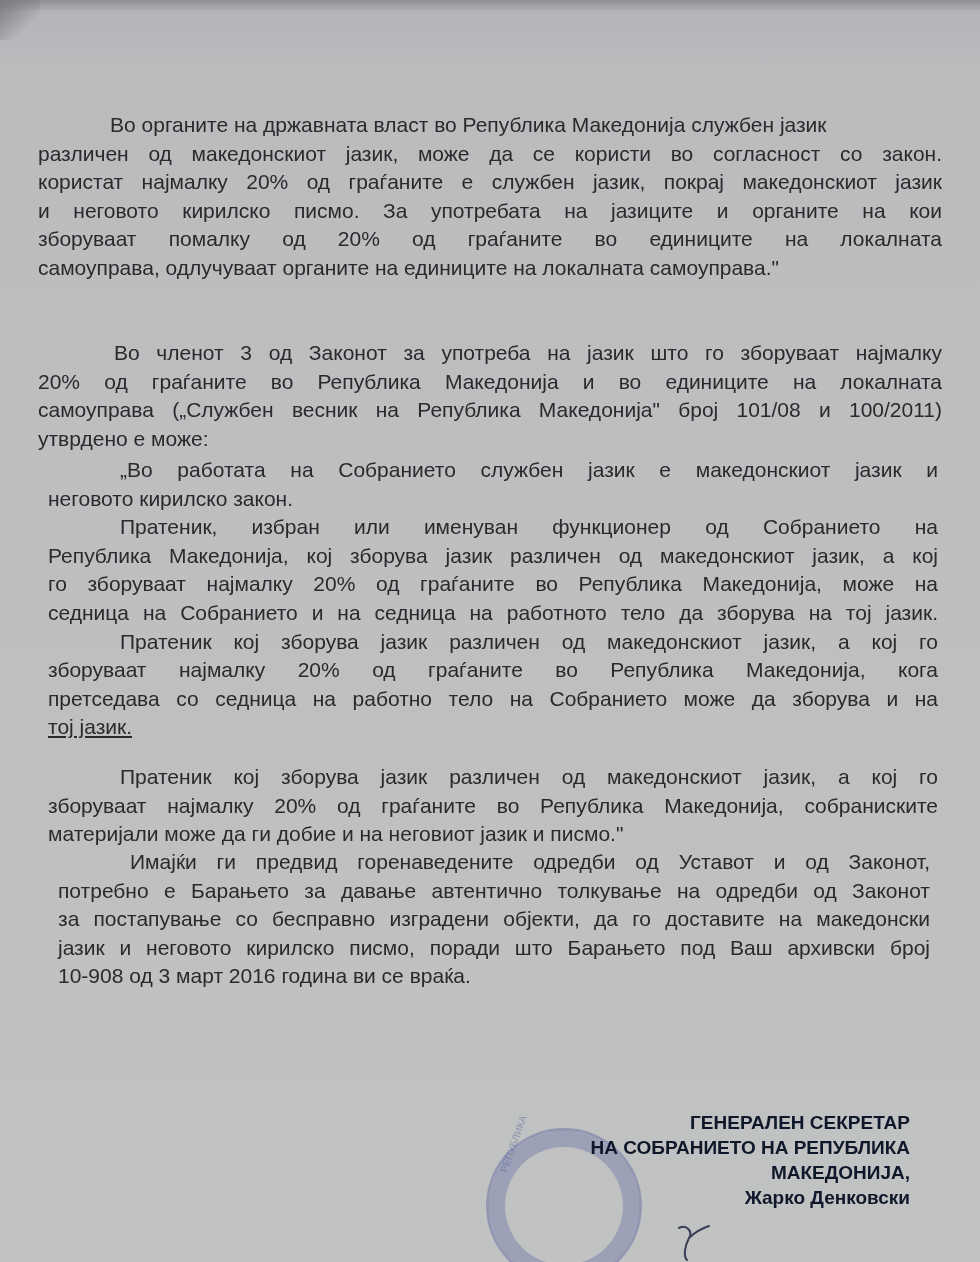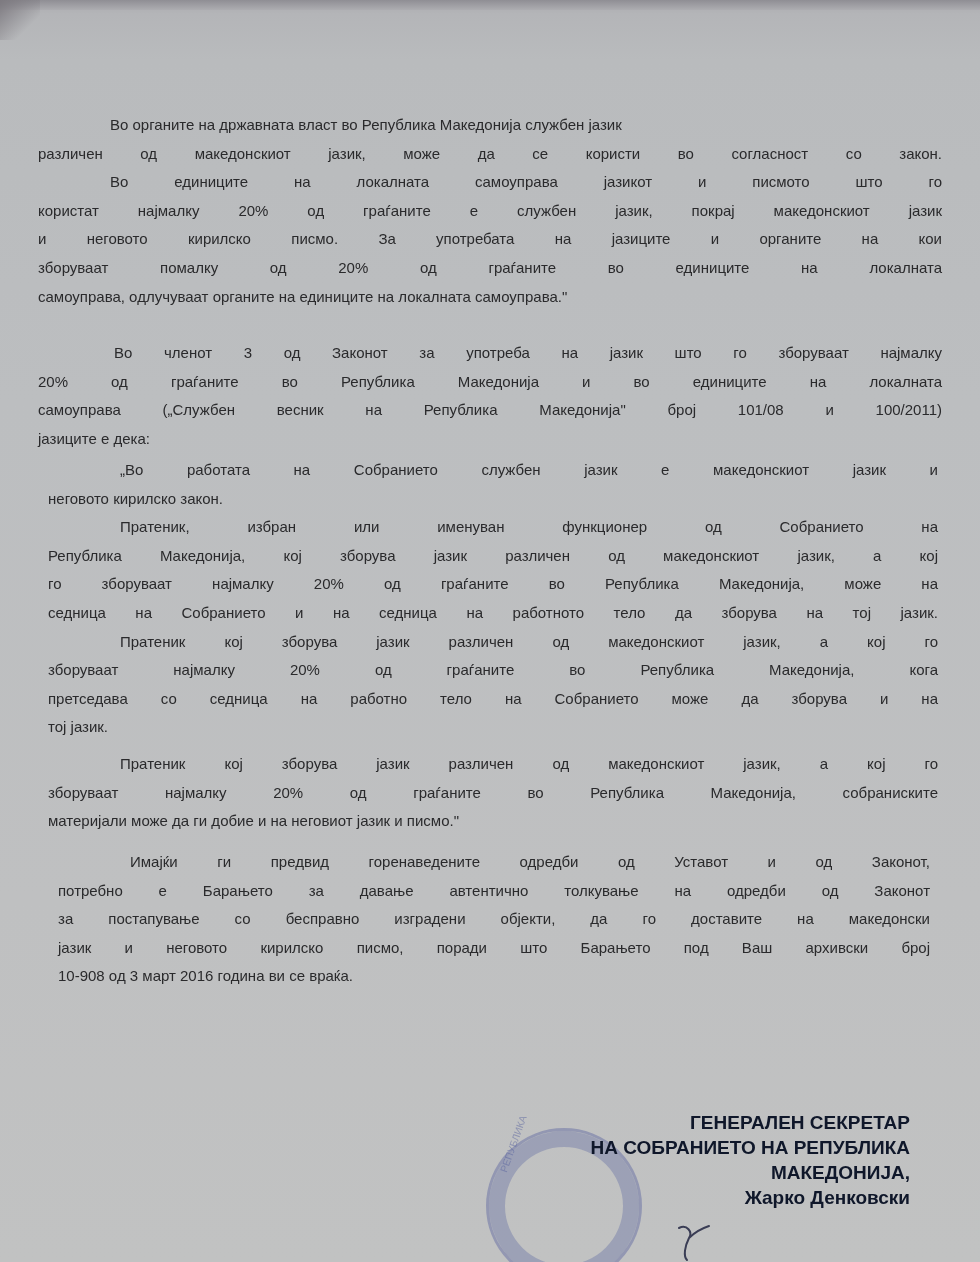--- a/index.html
+++ b/index.html
@@ -5,21 +5,21 @@
   html, body { margin:0; padding:0; }
   body {
     width:980px; height:1262px; overflow:hidden; position:relative;
     background: linear-gradient(180deg, #a9a9ad 0px, #b4b5b8 14px, #b9bbbd 60px, #bcbec0 400px, #bfc0c1 900px, #c1c2c2 1262px);
     font-family: "Liberation Sans", sans-serif;
     color:#2a2a2c;
   }
   .top-shadow { position:absolute; left:0; top:0; width:980px; height:10px; background:linear-gradient(180deg,#8f8e94,#adadb1); }
   .corner-shadow { position:absolute; left:0; top:0; width:40px; height:40px; background:linear-gradient(135deg,#7d7a80 0%, rgba(160,160,165,0) 70%); }
   .page { position:absolute; left:38px; top:0; width:904px; }
-  .para { position:absolute; left:0; width:904px; font-size:15px; line-height:28.6px; letter-spacing:0; }
+  .para { position:absolute; left:0; width:904px; font-size:21px; line-height:28.6px; letter-spacing:0; }
   .line { display:block; white-space:nowrap; text-align:justify; text-align-last:justify; height:28.6px; }
   .line.last { text-align-last:left; }
   .indent { padding-left:72px; }
   .sig { position:absolute; left:470px; top:1110px; width:440px; text-align:right; font-weight:bold; font-size:19px; line-height:25px; color:#0f172a; }
   .sig .name { font-weight:bold; font-size:19px; }
   .stamp { position:absolute; left:486px; top:1128px; width:150px; height:150px; border-radius:50%;
            border:3px solid rgba(90,100,160,0.45); box-shadow: inset 0 0 0 14px rgba(0,0,0,0), inset 0 0 0 16px rgba(90,100,160,0.35); }
   .stamp-text { position:absolute; left:498px; top:1170px; font-size:10px; color:rgba(90,100,160,0.5); transform:rotate(-70deg); transform-origin:left top; }
   .scribble { position:absolute; left:675px; top:1222px; width:40px; height:40px; }
 </style>
@@ -27,45 +27,44 @@
 <body>
 
 <div class="top-shadow"></div>
 <div class="corner-shadow"></div>
 
 <div class="page">
 
   <div class="para" style="top:111px;">
     <span class="line last indent">Во органите на државната власт во Република Македонија службен јазик</span>
     <span class="line">различен од македонскиот јазик, може да се користи во согласност со закон.</span>
-    <span class="line indent">Во единиците на локалната самоуправа јазикот и писмото што го</span>
     <span class="line">користат најмалку 20% од граѓаните е службен јазик, покрај македонскиот јазик</span>
     <span class="line">и неговото кирилско писмо. За употребата на јазиците и органите на кои</span>
     <span class="line">зборуваат помалку од 20% од граѓаните во единиците на локалната</span>
     <span class="line last">самоуправа, одлучуваат органите на единиците на локалната самоуправа."</span>
   </div>
 
   <div class="para" style="top:339px;">
     <span class="line indent" style="padding-left:76px;">Во  членот 3 од Законот за употреба на јазик што го зборуваат најмалку</span>
     <span class="line">20% од граѓаните во Република Македонија и во единиците на локалната</span>
     <span class="line">самоуправа („Службен весник на Република Македонија" број 101/08 и 100/2011)</span>
-    <span class="line last">јазиците е дека:</span>
+    <span class="line last">утврдено е може:</span>
   </div>
 
   <div class="para" style="top:456px; left:10px; width:890px;">
     <span class="line indent">„Во работата на Собранието службен јазик е македонскиот јазик и</span>
     <span class="line last">неговото кирилско закон.</span>
     <span class="line indent">Пратеник, избран или именуван функционер од Собранието на</span>
     <span class="line">Република Македонија, кој зборува јазик различен од македонскиот јазик, а кој</span>
     <span class="line">го зборуваат најмалку 20% од граѓаните во Република Македонија, може на</span>
     <span class="line">седница на Собранието и на седница на работното тело да зборува на тој јазик.</span>
     <span class="line indent">Пратеник кој зборува јазик различен од македонскиот јазик, а кој го</span>
     <span class="line">зборуваат најмалку 20% од граѓаните во Република Македонија, кога</span>
     <span class="line">претседава со седница на работно тело на Собранието може да зборува и на</span>
-    <span class="line last" style="margin-bottom:8px;">тој јазик.</span>
+    <span class="line last" style="margin-bottom:21px;text-decoration:underline;">тој јазик.</span>
     <span class="line indent">Пратеник кој зборува јазик различен од македонскиот јазик, а кој го</span>
     <span class="line">зборуваат најмалку 20% од граѓаните во Република Македонија, собраниските</span>
     <span class="line last">материјали може да ги добие и на неговиот јазик и писмо."</span>
   </div>
 
   <div class="para" style="top:848px; left:20px; width:872px;">
     <span class="line indent">Имајќи ги предвид горенаведените одредби од Уставот и од Законот,</span>
     <span class="line">потребно е Барањето за давање автентично толкување на одредби од Законот</span>
     <span class="line">за постапување со бесправно изградени објекти, да го доставите на македонски</span>
     <span class="line">јазик и неговото кирилско писмо,  поради што Барањето под Ваш архивски број</span>

